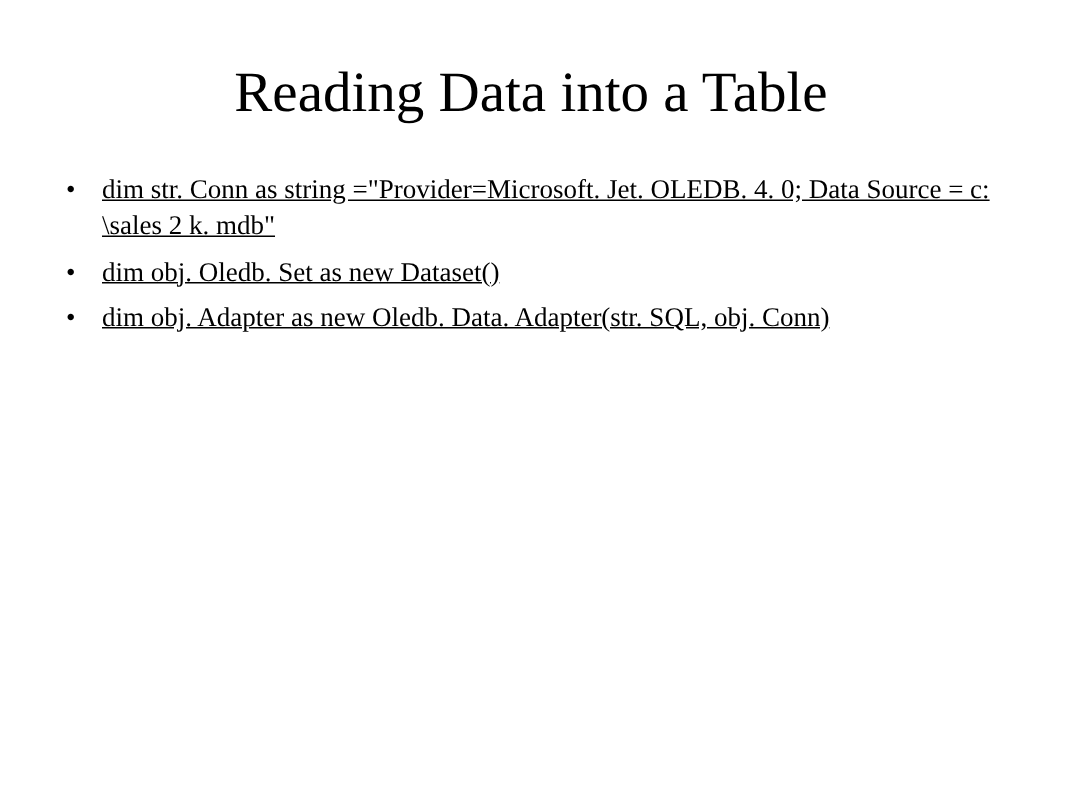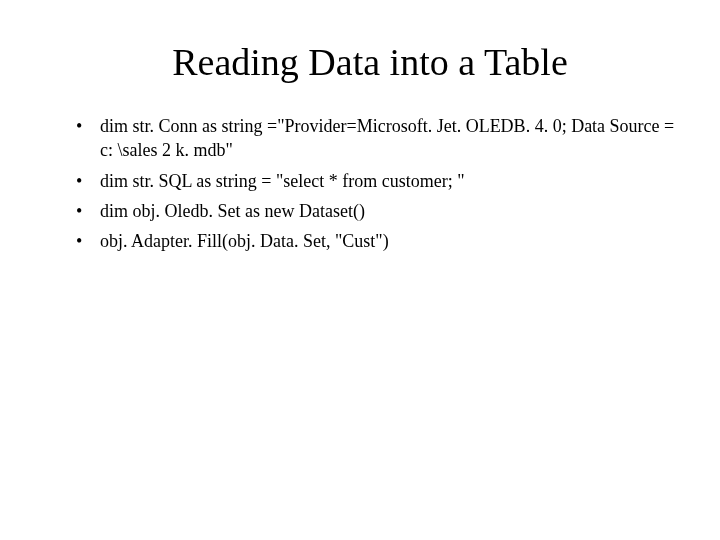--- a/index.html
+++ b/index.html
@@ -8,32 +8,33 @@
     width: 720px;
     height: 540px;
     background: #ffffff;
     font-family: "Times New Roman", Times, serif;
     color: #000000;
   }
   .slide {
     width: 720px;
     height: 380px;
     box-sizing: border-box;
-    padding: 30px 40px 40px 60px;
+    padding: 30px 40px 40px 28px;
   }
   .title {
     font-size: 38px;
     text-align: center;
     margin: 10px 0 30px 0;
     font-weight: normal;
   }
   ul.bullets {
     list-style: none;
     padding: 0;
     margin: 0 0 0 10px;
+    text-decoration: underline;
   }
   ul.bullets li {
     position: relative;
     padding-left: 30px;
     font-size: 18px;
     line-height: 1.35;
     margin-bottom: 6px;
   }
   ul.bullets li::before {
     content: "•";
@@ -43,17 +44,16 @@
     font-size: 18px;
   }
 </style>
 </head>
 <body>
 
 <div class="slide">
   <h1 class="title">Reading Data into a Table</h1>
   <ul class="bullets">
     <li>dim str. Conn as string ="Provider=Microsoft. Jet. OLEDB. 4. 0; Data Source = c: \sales 2 k. mdb"</li>
-    <li>dim str. SQL as string = "select * from customer; "</li>
     <li>dim obj. Oledb. Set as new Dataset()</li>
-    <li>obj. Adapter. Fill(obj. Data. Set, "Cust")</li>
+    <li>dim obj. Adapter as new Oledb. Data. Adapter(str. SQL, obj. Conn)</li>
   </ul>
 </div>
 
 </body></html>

